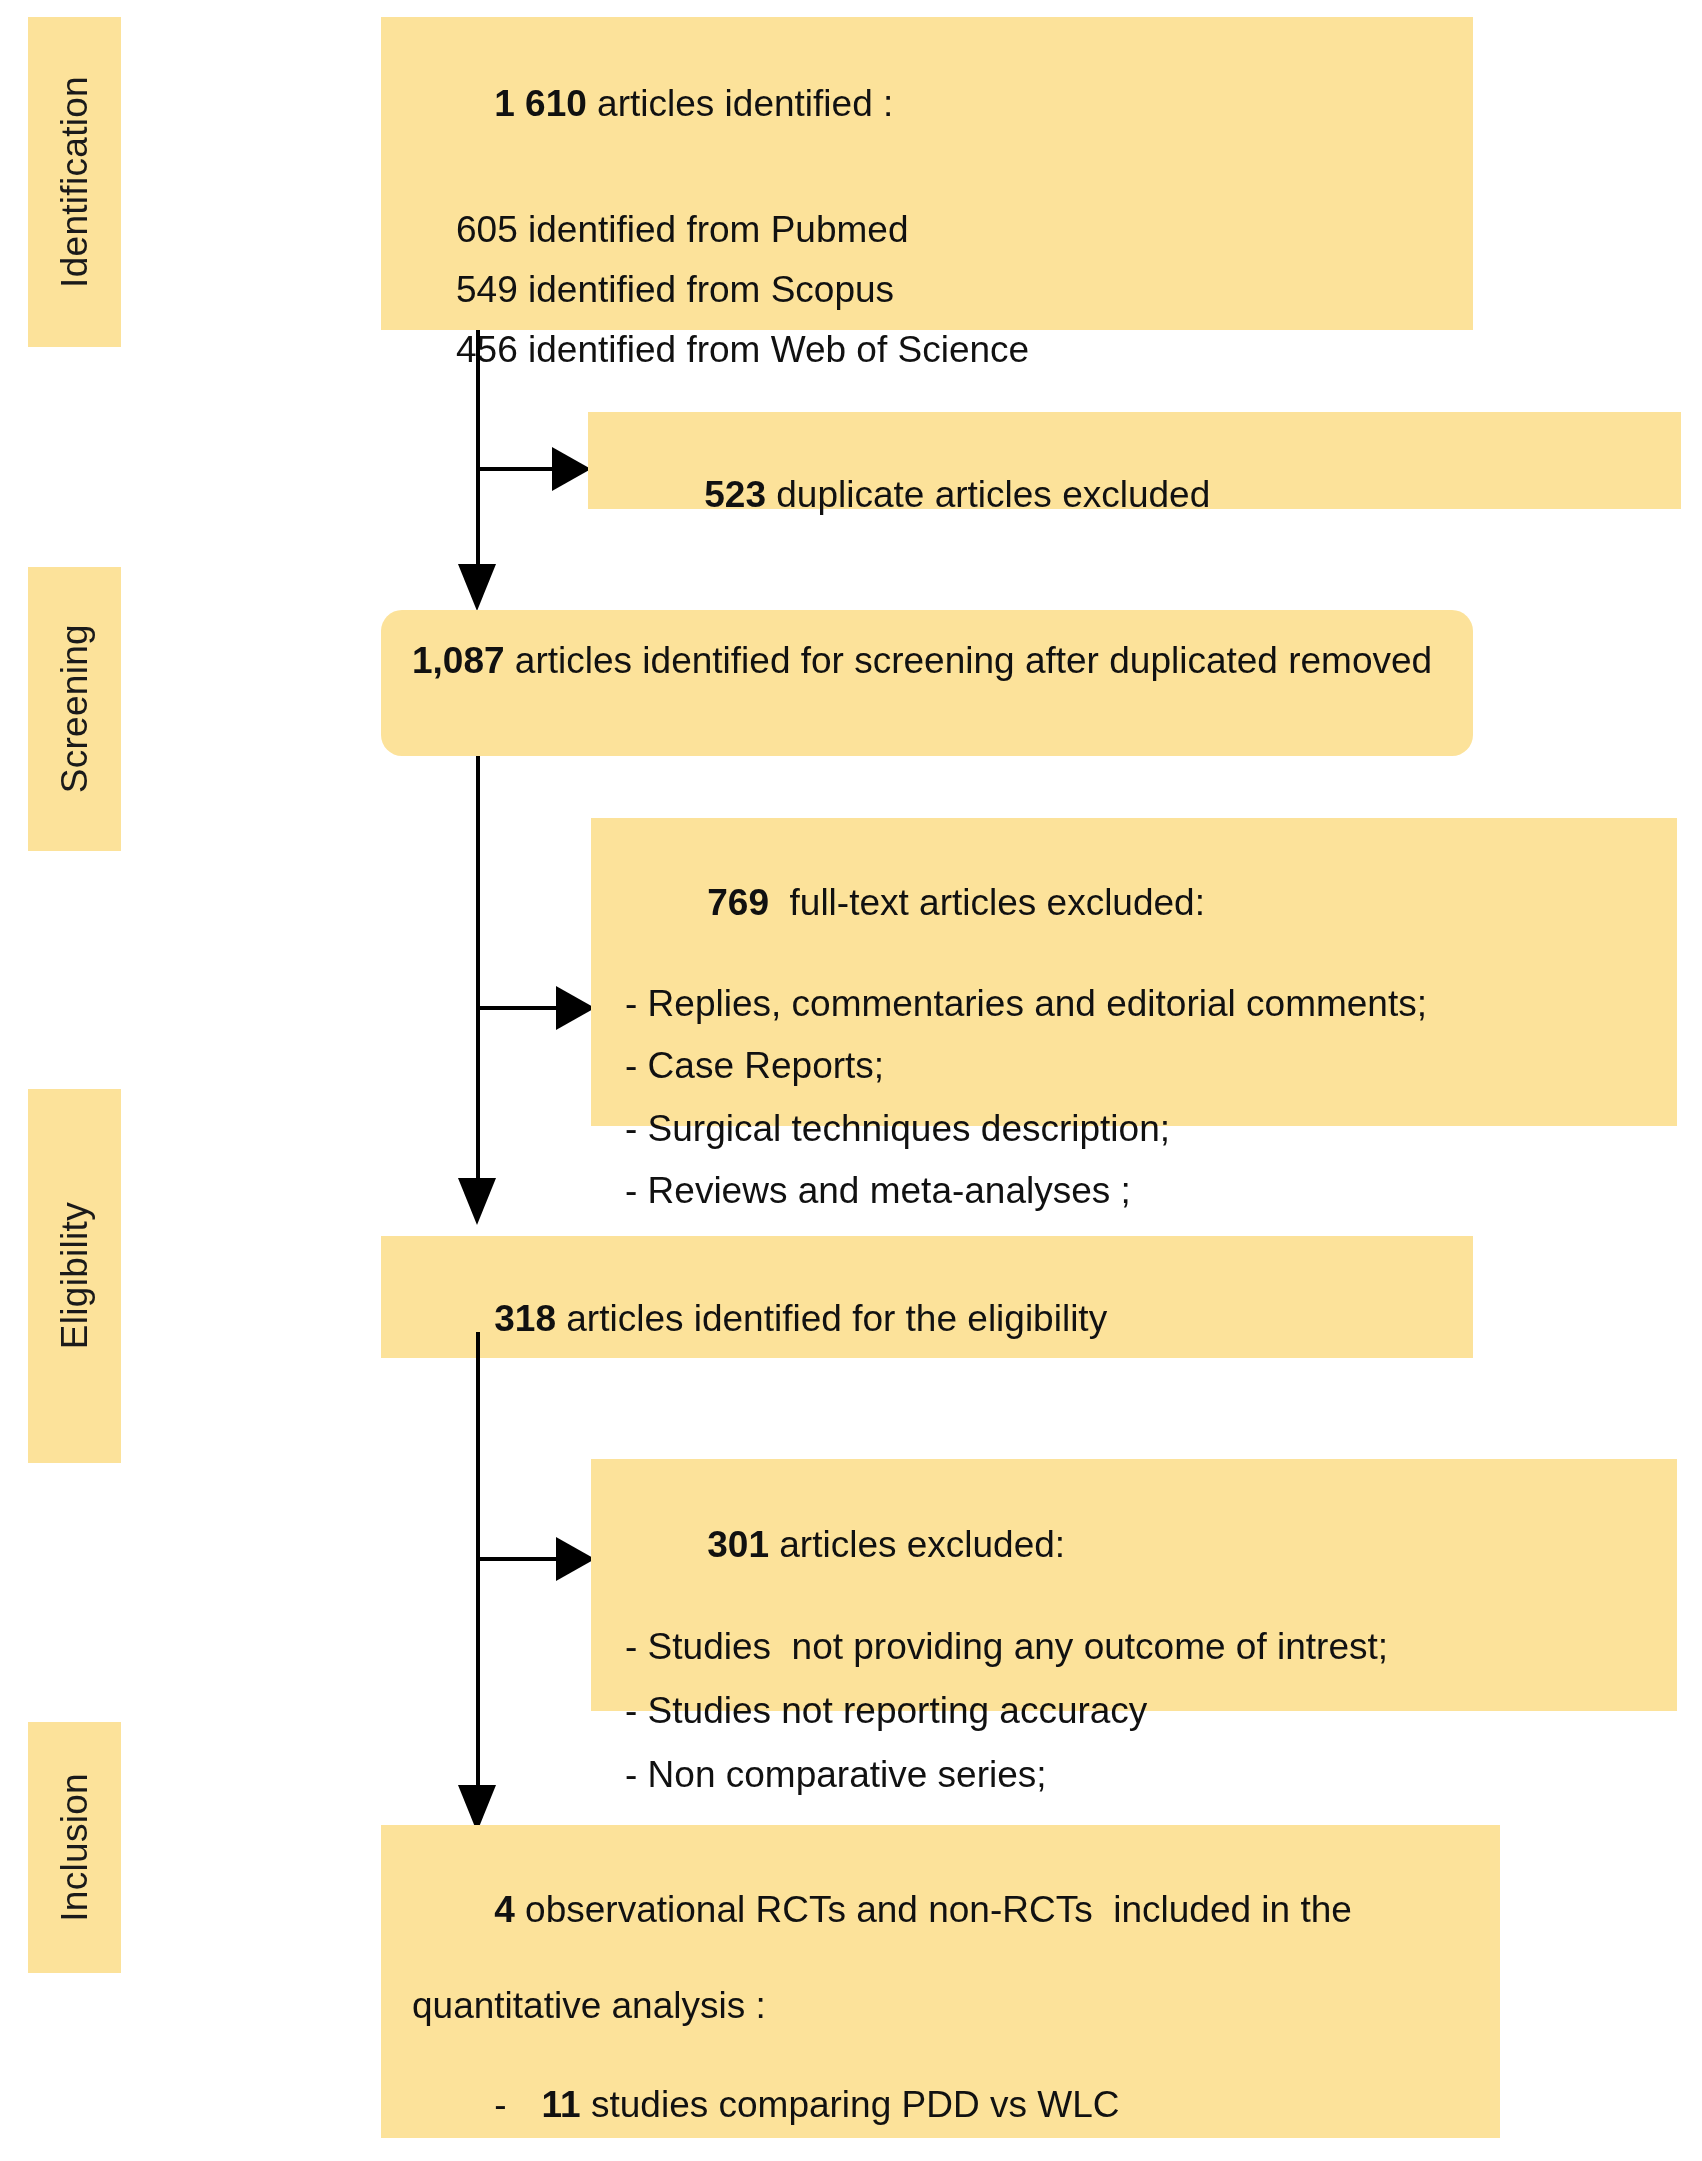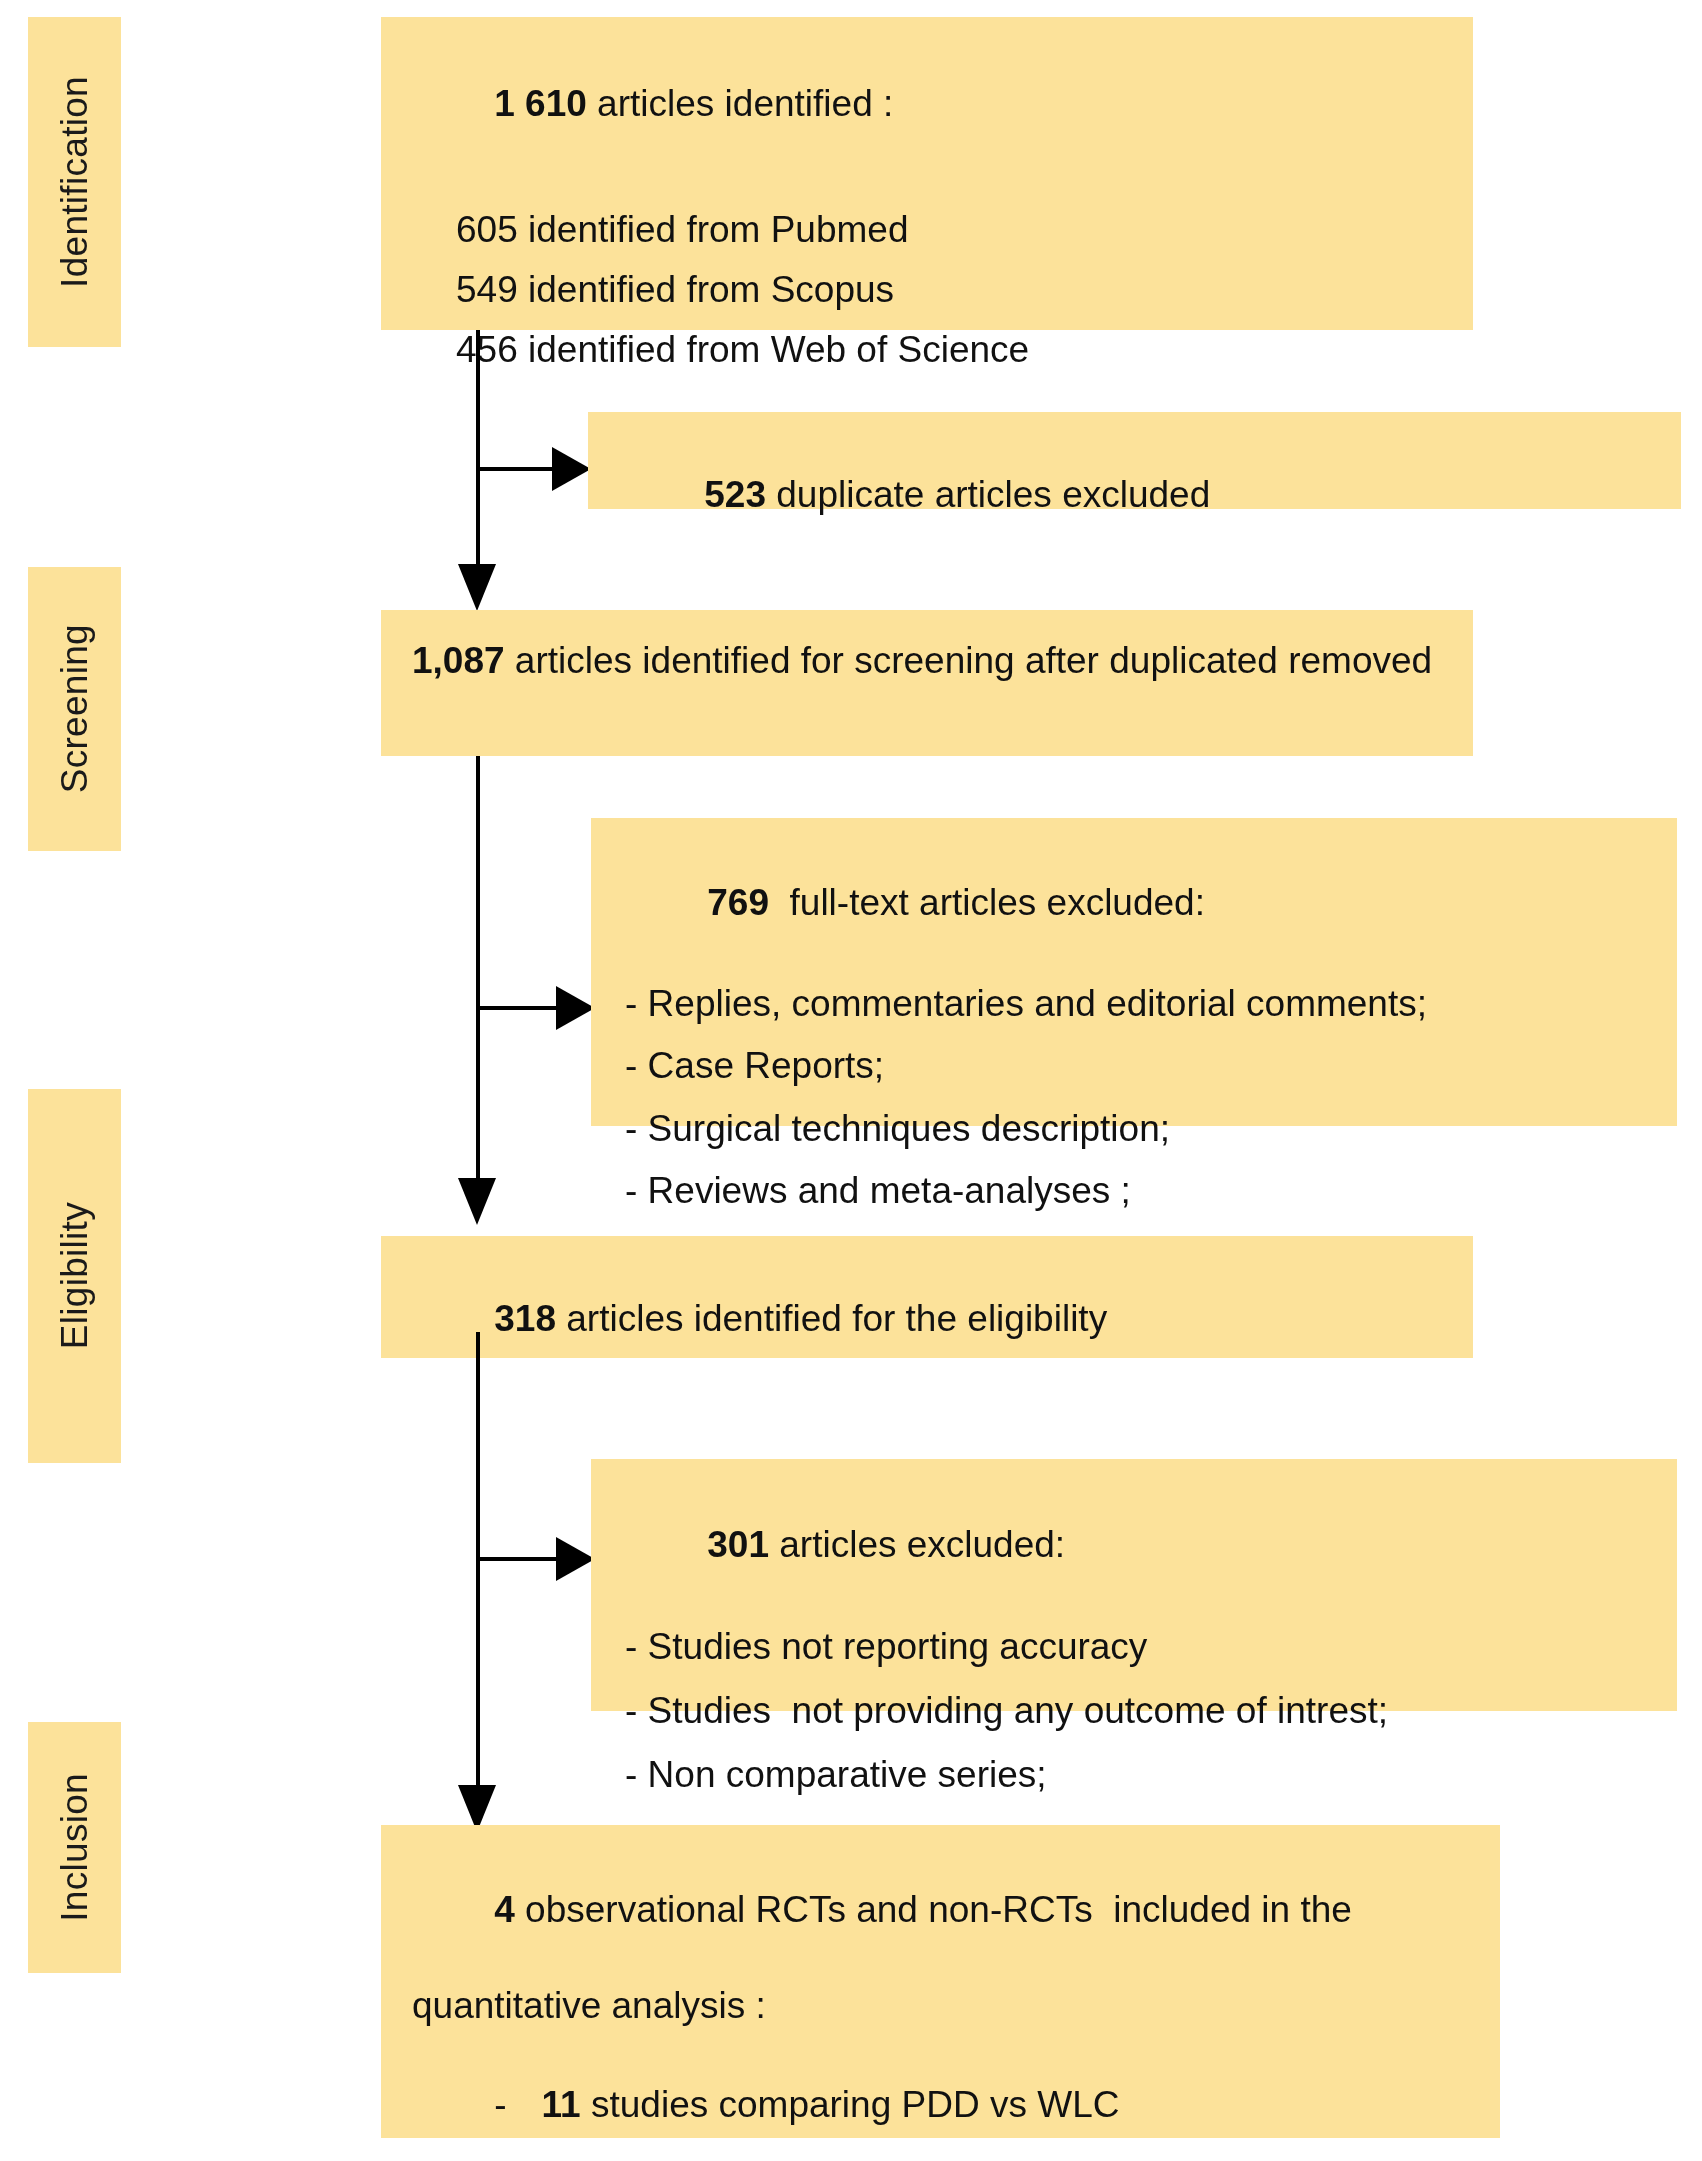--- a/index.html
+++ b/index.html
@@ -129,21 +129,21 @@
   <div class="arrow-down" style="left:458px; top:564px;"></div>
 
   <div class="flow-box" style="left:588px; top:412px; width:1093px; height:97px;">
     <div class="box-inner" style="padding:27px 0 0 34px;">
       <div class="line">
         <b>523</b><span> duplicate articles excluded</span>
       </div>
     </div>
   </div>
 
-  <div class="flow-box" style="left:381px; top:610px; width:1092px; height:146px;">
+  <div class="flow-box" style="left:381px; top:610px; width:1092px; height:146px;border-radius:21px;">
     <div class="box-inner" style="padding:27px 33px 0 31px;">
       <div class="line" style="white-space:normal; line-height:1.28;">
         <b>1,087</b><span>  articles identified  for screening after duplicated removed</span>
       </div>
     </div>
   </div>
 
   <div class="vline" style="left:476px; top:756px; height:448px;"></div>
   <div class="hline" style="left:476px; top:1006px; width:85px;"></div>
   <div class="arrow-right" style="left:556px; top:986px;"></div>
@@ -173,22 +173,22 @@
   <div class="vline" style="left:476px; top:1332px; height:478px;"></div>
   <div class="hline" style="left:476px; top:1557px; width:85px;"></div>
   <div class="arrow-right" style="left:556px; top:1537px;"></div>
   <div class="arrow-down" style="left:458px; top:1785px;"></div>
 
   <div class="flow-box" style="left:591px; top:1459px; width:1086px; height:252px;">
     <div class="box-inner" style="padding:30px 0 0 34px;">
       <div class="line" style="margin-bottom:28px;">
         <b>301</b><span> articles excluded:</span>
       </div>
+      <div class="line bullet" style="margin-bottom:27px;">- Studies  not providing any outcome of intrest;</div>
       <div class="line bullet" style="margin-bottom:27px;">- Studies not reporting accuracy</div>
-      <div class="line bullet" style="margin-bottom:27px;">- Studies  not providing any outcome of intrest;</div>
       <div class="line bullet">- Non comparative series;</div>
     </div>
   </div>
 
   <div class="flow-box" style="left:381px; top:1825px; width:1119px; height:313px;">
     <div class="box-inner" style="padding:29px 24px 0 31px;">
       <div class="line" style="margin-bottom:22px;">
         <b>4</b><span> observational RCTs and non-RCTs  included in the</span>
       </div>
       <div class="line" style="margin-bottom:25.4px;">quantitative analysis :</div>

